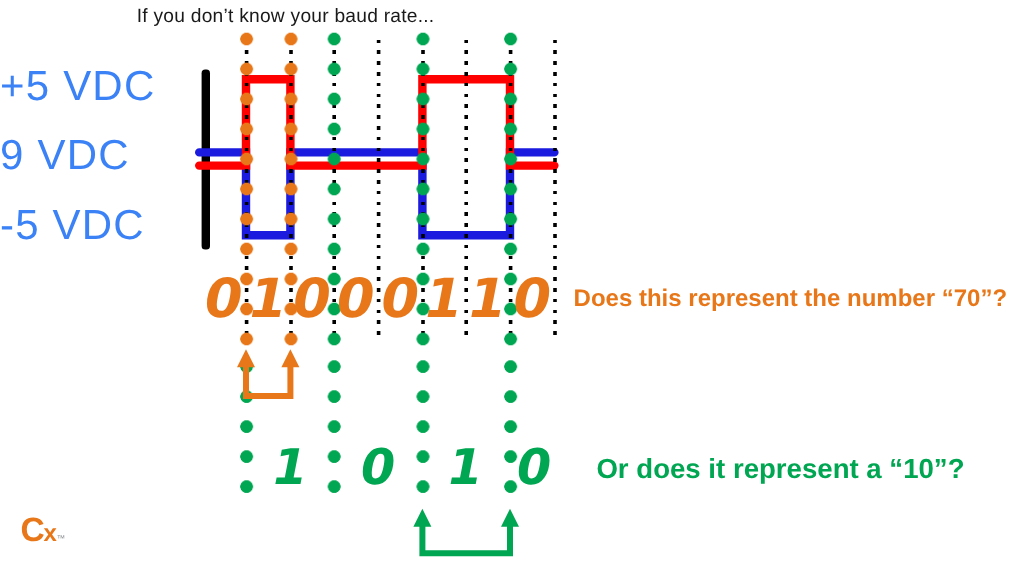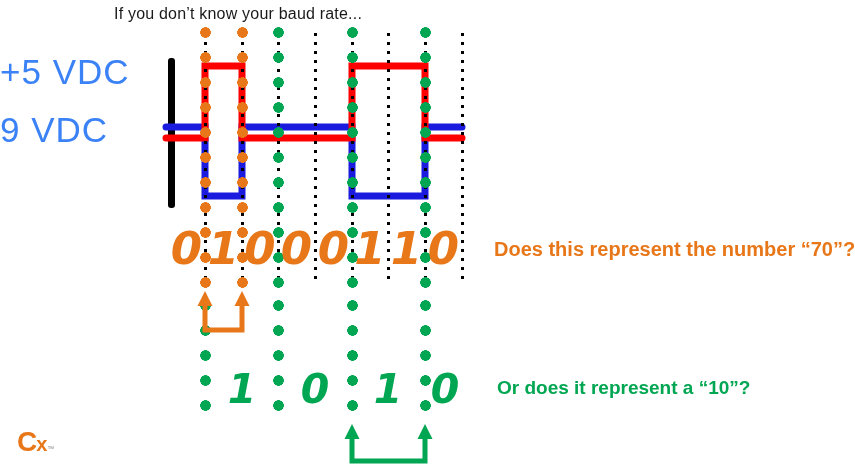--- a/index.html
+++ b/index.html
@@ -29,38 +29,39 @@
   }
   .bit {
     position:absolute; transform:translateX(-50%);
     font-family:"DejaVu Sans", sans-serif; font-style:italic; font-weight:bold; line-height:1;
     white-space:nowrap;
   }
   .bit.orange-bit { top:226px; font-size:45px; }
   .bit.green-bit  { top:369px; font-size:41px; }
   .q { position:absolute; font-weight:bold; white-space:nowrap; }
   .orange-q { left:478px; top:238px; font-size:20px; }
-  .green-q  { left:497px; top:377px; font-size:19px; }
+  .green-q  { left:497px; top:377px; font-size:23px; }
   .logo {
     position:absolute; left:17px; top:428px; display:flex; align-items:baseline;
   }
   .logo-c    { font-size:28px; font-weight:bold; line-height:1; }
   .logo-x    { font-size:20px; font-weight:bold; line-height:1; margin-left:-1px; }
   .logo-name { font-size:18px; font-weight:bold; letter-spacing:-0.3px; }
   .logo-tm   { font-size:7px; }
 </style>
 </head>
 <body>
 
 <div class="canvas">
 
   <div class="title" style="color: rgb(26, 26, 26);">If you don’t know your baud rate...</div>
 
   <div class="vlabel" style="top:54px">+5 VDC</div>
   <div class="vlabel" style="top:112px">9 VDC</div>
+  <div class="vlabel" style="top:170px">-5 VDC</div>
 
   <div class="axis-bar"></div>
 
   <svg class="layer" width="855" height="471" viewBox="0 0 855 471">
     <polyline fill="none" stroke-width="7" stroke-linecap="round" stroke-linejoin="miter" points="166,127 205,127 205,196 242,196 242,127 352,127 352,196 425,196 425,127 462,127" stroke="#1B1BE0"></polyline>
     <polyline fill="none" stroke-width="7" stroke-linecap="round" stroke-linejoin="miter" points="166,138 205,138 205,66 242,66 242,138 352,138 352,66 425,66 425,138 462,138" stroke="#FF0000"></polyline>
   </svg>
 
   <div id="dots-layer">
       <div class="dotcol" style="left: 203.5px;"></div>
@@ -105,21 +106,21 @@
       <span class="bit orange-bit" style="left: 406.5px; color: rgb(232, 119, 25);">1</span>
       <span class="bit orange-bit" style="left: 443.5px; color: rgb(232, 119, 25);">0</span>
     </div>
   <div id="green-bits">
       <span class="bit green-bit" style="left: 242px; color: rgb(0, 166, 81);">1</span>
       <span class="bit green-bit" style="left: 315px; color: rgb(0, 166, 81);">0</span>
       <span class="bit green-bit" style="left: 388px; color: rgb(0, 166, 81);">1</span>
       <span class="bit green-bit" style="left: 445px; color: rgb(0, 166, 81);">0</span>
     </div>
 
-  <div class="q orange-q" style="color: rgb(232, 119, 25); margin-left: 16px;">Does this represent the number “70”?</div>
+  <div class="q orange-q" style="color: rgb(232, 119, 25);">Does this represent the number “70”?</div>
   <div class="q green-q" style="color: rgb(0, 166, 81);">Or does it represent a “10”?</div>
 
   <div class="logo">
     <span class="logo-c" style="color: rgb(232, 119, 25);">C</span>
       <span class="logo-x" style="color: rgb(232, 119, 25);">x</span>
       <span class="logo-tm" style="color: rgb(138, 140, 142);">™</span>
   </div>
 
 </div>
 

